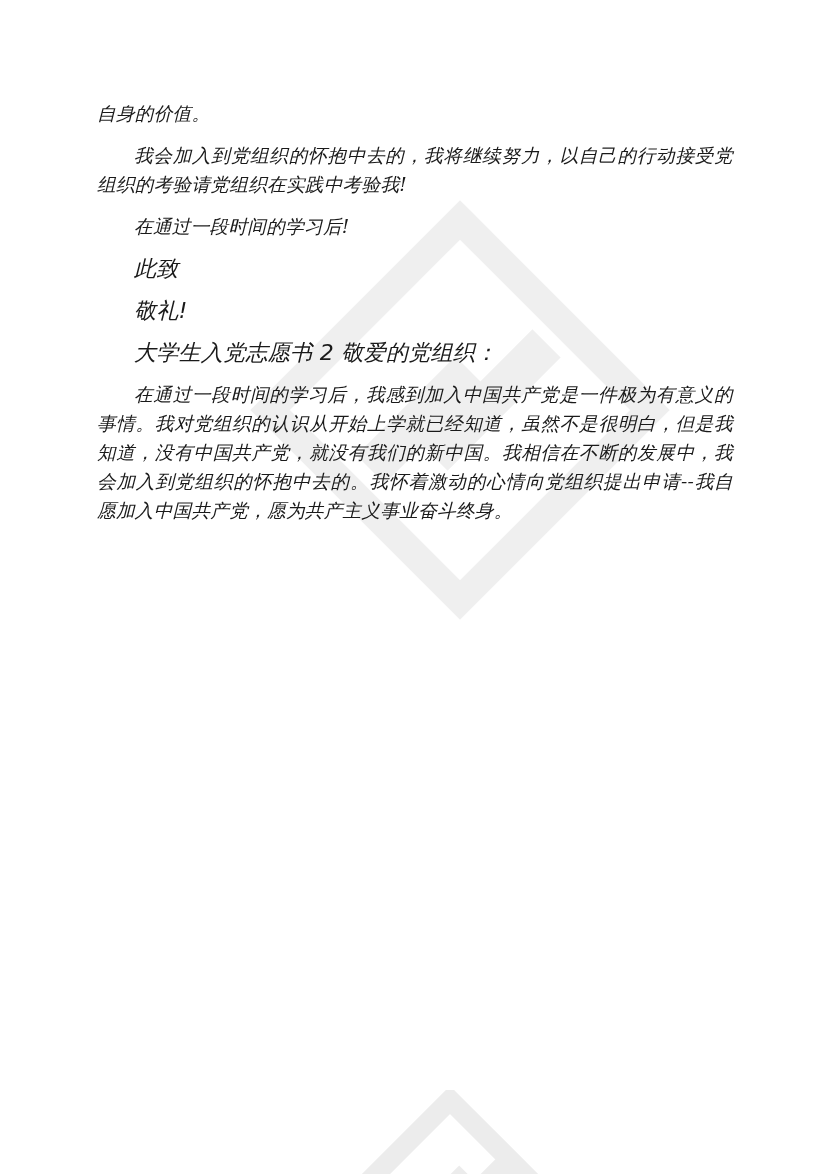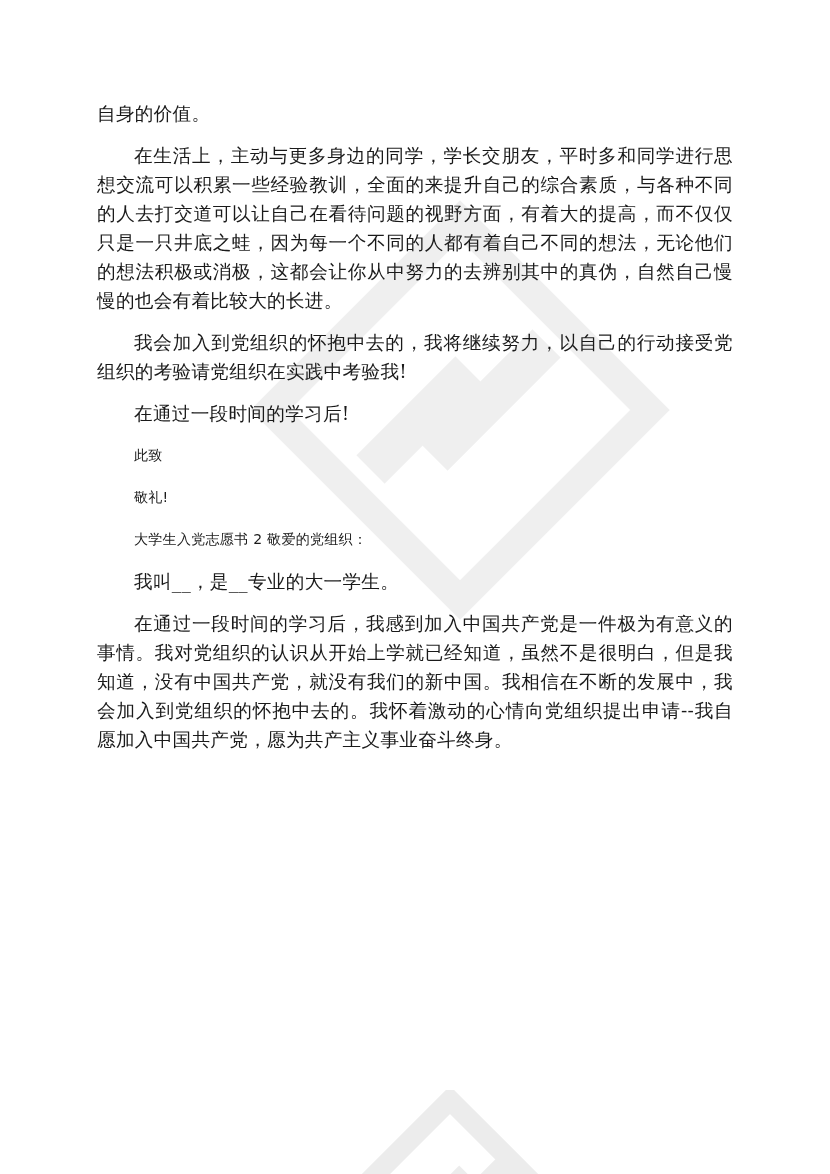--- a/index.html
+++ b/index.html
@@ -21,28 +21,29 @@
       top: 99px;
       width: 636px;
     }
     .para {
       font-size: 18.6px;
       line-height: 29px;
       margin: 0 0 13px 0;
       text-align: justify;
       text-align-last: left;
       letter-spacing: 0.3px;
+      font-style: italic;
     }
     .para.indent {
       text-indent: 37px;
     }
     .para.short {
       padding-left: 37px;
       font-family: "DejaVu Sans", "Liberation Sans", sans-serif;
-      font-size: 14px;
+      font-size: 22px;
     }
     .watermark {
       position: absolute;
       left: 250px;
       top: 200px;
       width: 420px;
       height: 420px;
       pointer-events: none;
       opacity: 0.06;
     }
@@ -65,22 +66,20 @@
   <rect x="220" y="120" width="40" height="160" transform="rotate(45 240 200)" fill="#000"></rect>
 </svg>
 <svg class="watermark2" viewBox="0 0 300 200">
   <polygon points="150,10 290,150 150,290 10,150" fill="none" stroke="#000" stroke-width="20"></polygon>
   <rect x="120" y="70" width="26" height="100" transform="rotate(45 133 120)" fill="#000"></rect>
   <rect x="160" y="60" width="26" height="100" transform="rotate(45 173 110)" fill="#000"></rect>
 </svg>
 
 <div class="page">
   <p class="para">自身的价值。</p>
-  <p class="para indent">在生活上，主动与更多身边的同学，学长交朋友，平时多和同学进行思想交流可以积累一些经验教训，全面的来提升自己的综合素质，与各种不同的人去打交道可以让自己在看待问题的视野方面，有着大的提高，而不仅仅只是一只井底之蛙，因为每一个不同的人都有着自己不同的想法，无论他们的想法积极或消极，这都会让你从中努力的去辨别其中的真伪，自然自己慢慢的也会有着比较大的长进。</p>
   <p class="para indent">我会加入到党组织的怀抱中去的，我将继续努力，以自己的行动接受党组织的考验请党组织在实践中考验我!</p>
   <p class="para indent">在通过一段时间的学习后!</p>
   <p class="para short">此致</p>
   <p class="para short">敬礼!</p>
   <p class="para short">大学生入党志愿书 2 敬爱的党组织：</p>
-  <p class="para indent">我叫__，是__专业的大一学生。</p>
   <p class="para indent">在通过一段时间的学习后，我感到加入中国共产党是一件极为有意义的事情。我对党组织的认识从开始上学就已经知道，虽然不是很明白，但是我知道，没有中国共产党，就没有我们的新中国。我相信在不断的发展中，我会加入到党组织的怀抱中去的。我怀着激动的心情向党组织提出申请--我自愿加入中国共产党，愿为共产主义事业奋斗终身。</p>
 
 </div>
 
 </body></html>

